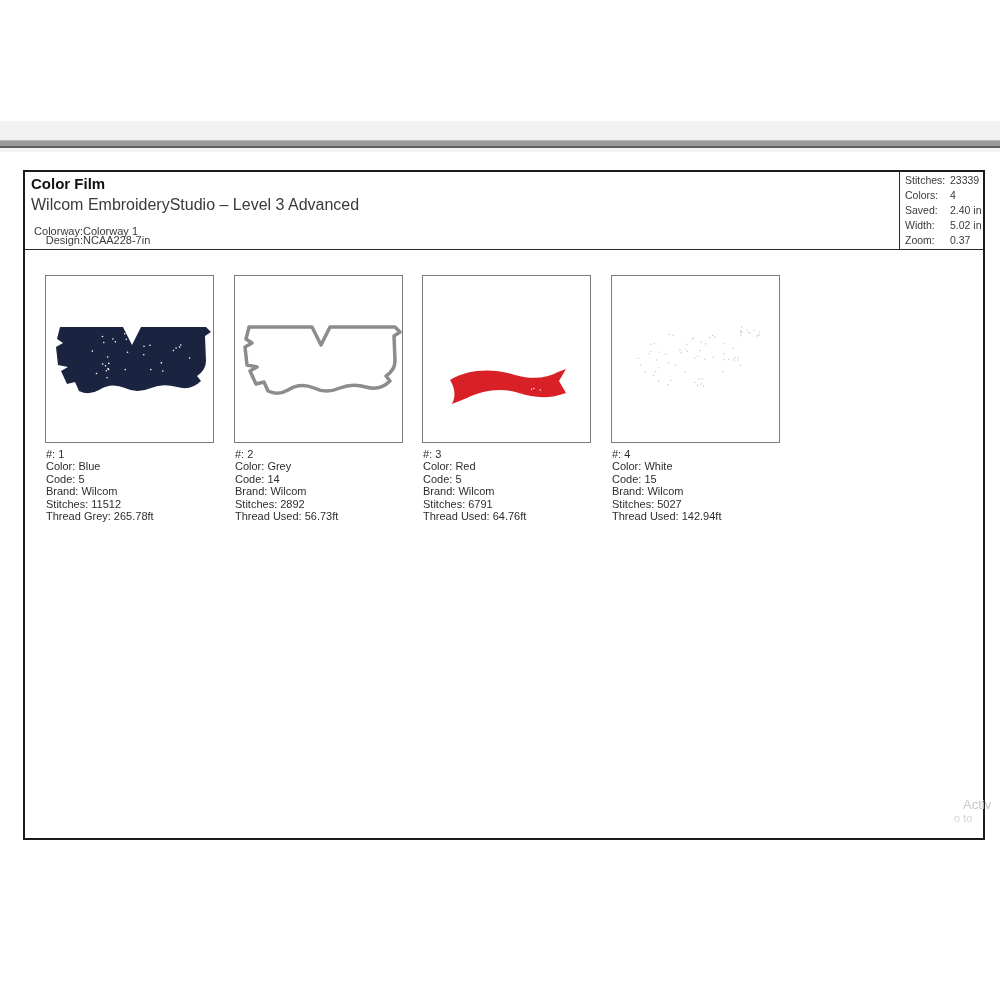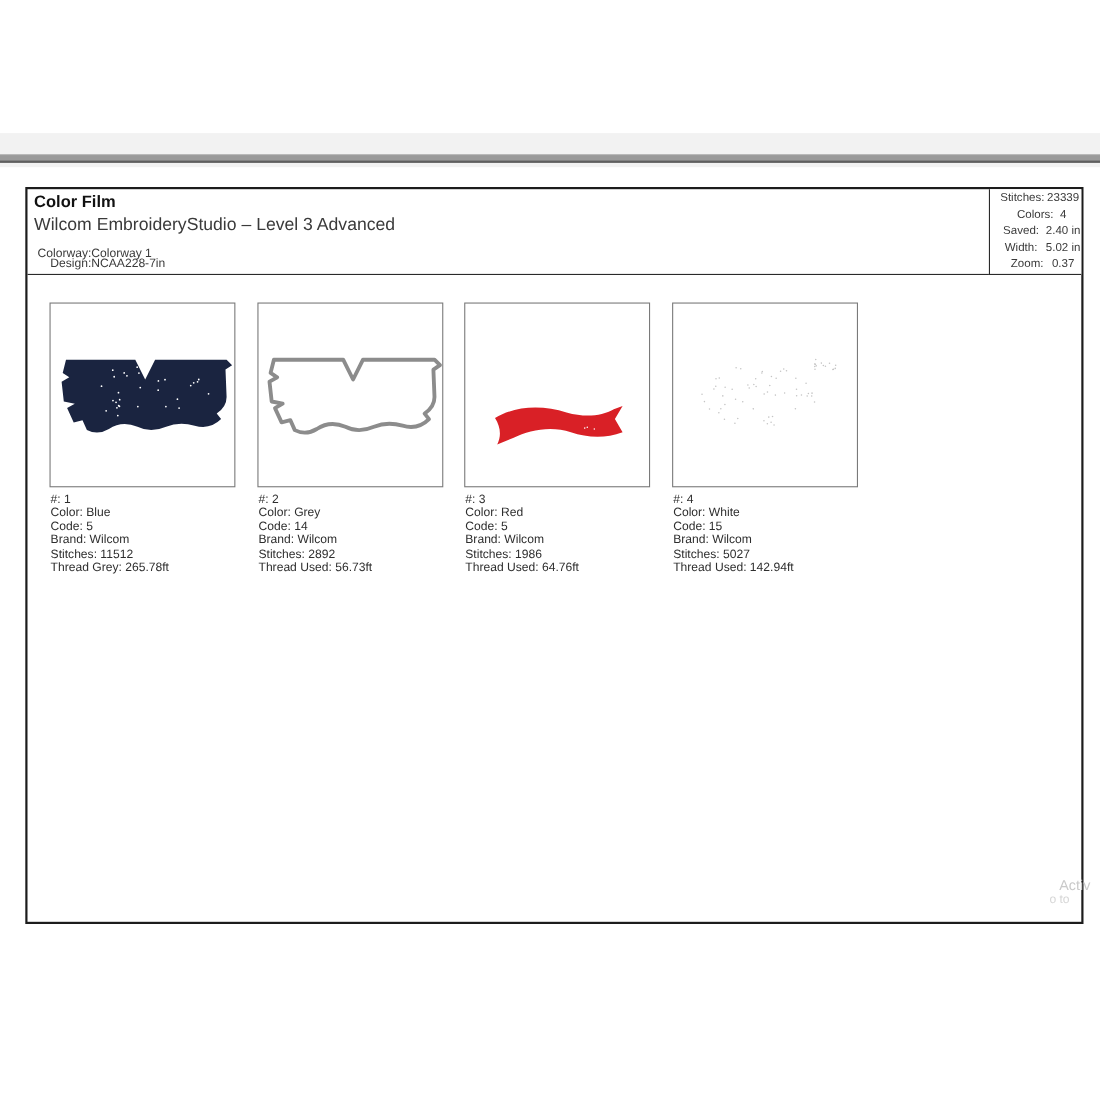--- a/index.html
+++ b/index.html
@@ -22,21 +22,21 @@
                 border-bottom:1px solid #2a2a2a;text-align:right; }
   .title    { position:absolute; left:6px; top:3px; font-size:15px; font-weight:bold; color:#111; }
   .subtitle { position:absolute; left:6px; top:24px; font-size:16px; color:#3a3a3a; }
   .meta-design   { position:absolute; left:6px; top:38px; font-size:11px; color:#3a3a3a;margin-top:24px; }
   .meta-colorway { position:absolute; left:6px; top:53px; font-size:11px; color:#3a3a3a; }
   .meta-label { display:inline-block; width:52px; }
 
   .stats-box { position:absolute; right:0; top:0; width:84px; height:78px;
                border-left:1px solid #2a2a2a; border-bottom:1px solid #2a2a2a;
                padding:2px 0 0 5px; background:#fff; }
-  .stat-row { height:15px; font-size:10.5px; color:#3a3a3a; white-space:nowrap;text-align:center; }
+  .stat-row { height:15px; font-size:10.5px; color:#3a3a3a; white-space:nowrap; }
   .stat-label { display:inline-block; width:45px; }
 
   .thumb { position:absolute; width:169px; height:168px; border:1px solid #7a7a7a;
            background:#fff; top:103px; }
   .thumb svg { width:100%; height:100%; display:block; }
   .t1 { left:20px; } .t2 { left:209px; } .t3 { left:397px; } .t4 { left:586px; }
 
   .info { position:absolute; top:276px; width:182px; font-size:11px; color:#2e2e2e;
           line-height:12.4px; }
   .i1 { left:21px; } .i2 { left:210px; } .i3 { left:398px; } .i4 { left:587px; }
@@ -248,21 +248,21 @@
       <div>Code: 14</div>
       <div>Brand: Wilcom</div>
       <div>Stitches: 2892</div>
       <div>Thread Used: 56.73ft</div>
     </div>
     <div class="info i3">
       <div>#: 3</div>
       <div>Color: Red</div>
       <div>Code: 5</div>
       <div>Brand: Wilcom</div>
-      <div>Stitches: 1986</div>
+      <div>Stitches: 6791</div>
       <div>Thread Used: 64.76ft</div>
     </div>
     <div class="info i4">
       <div>#: 4</div>
       <div>Color: White</div>
       <div>Code: 15</div>
       <div>Brand: Wilcom</div>
       <div>Stitches: 5027</div>
       <div>Thread Used: 142.94ft</div>
     </div>

